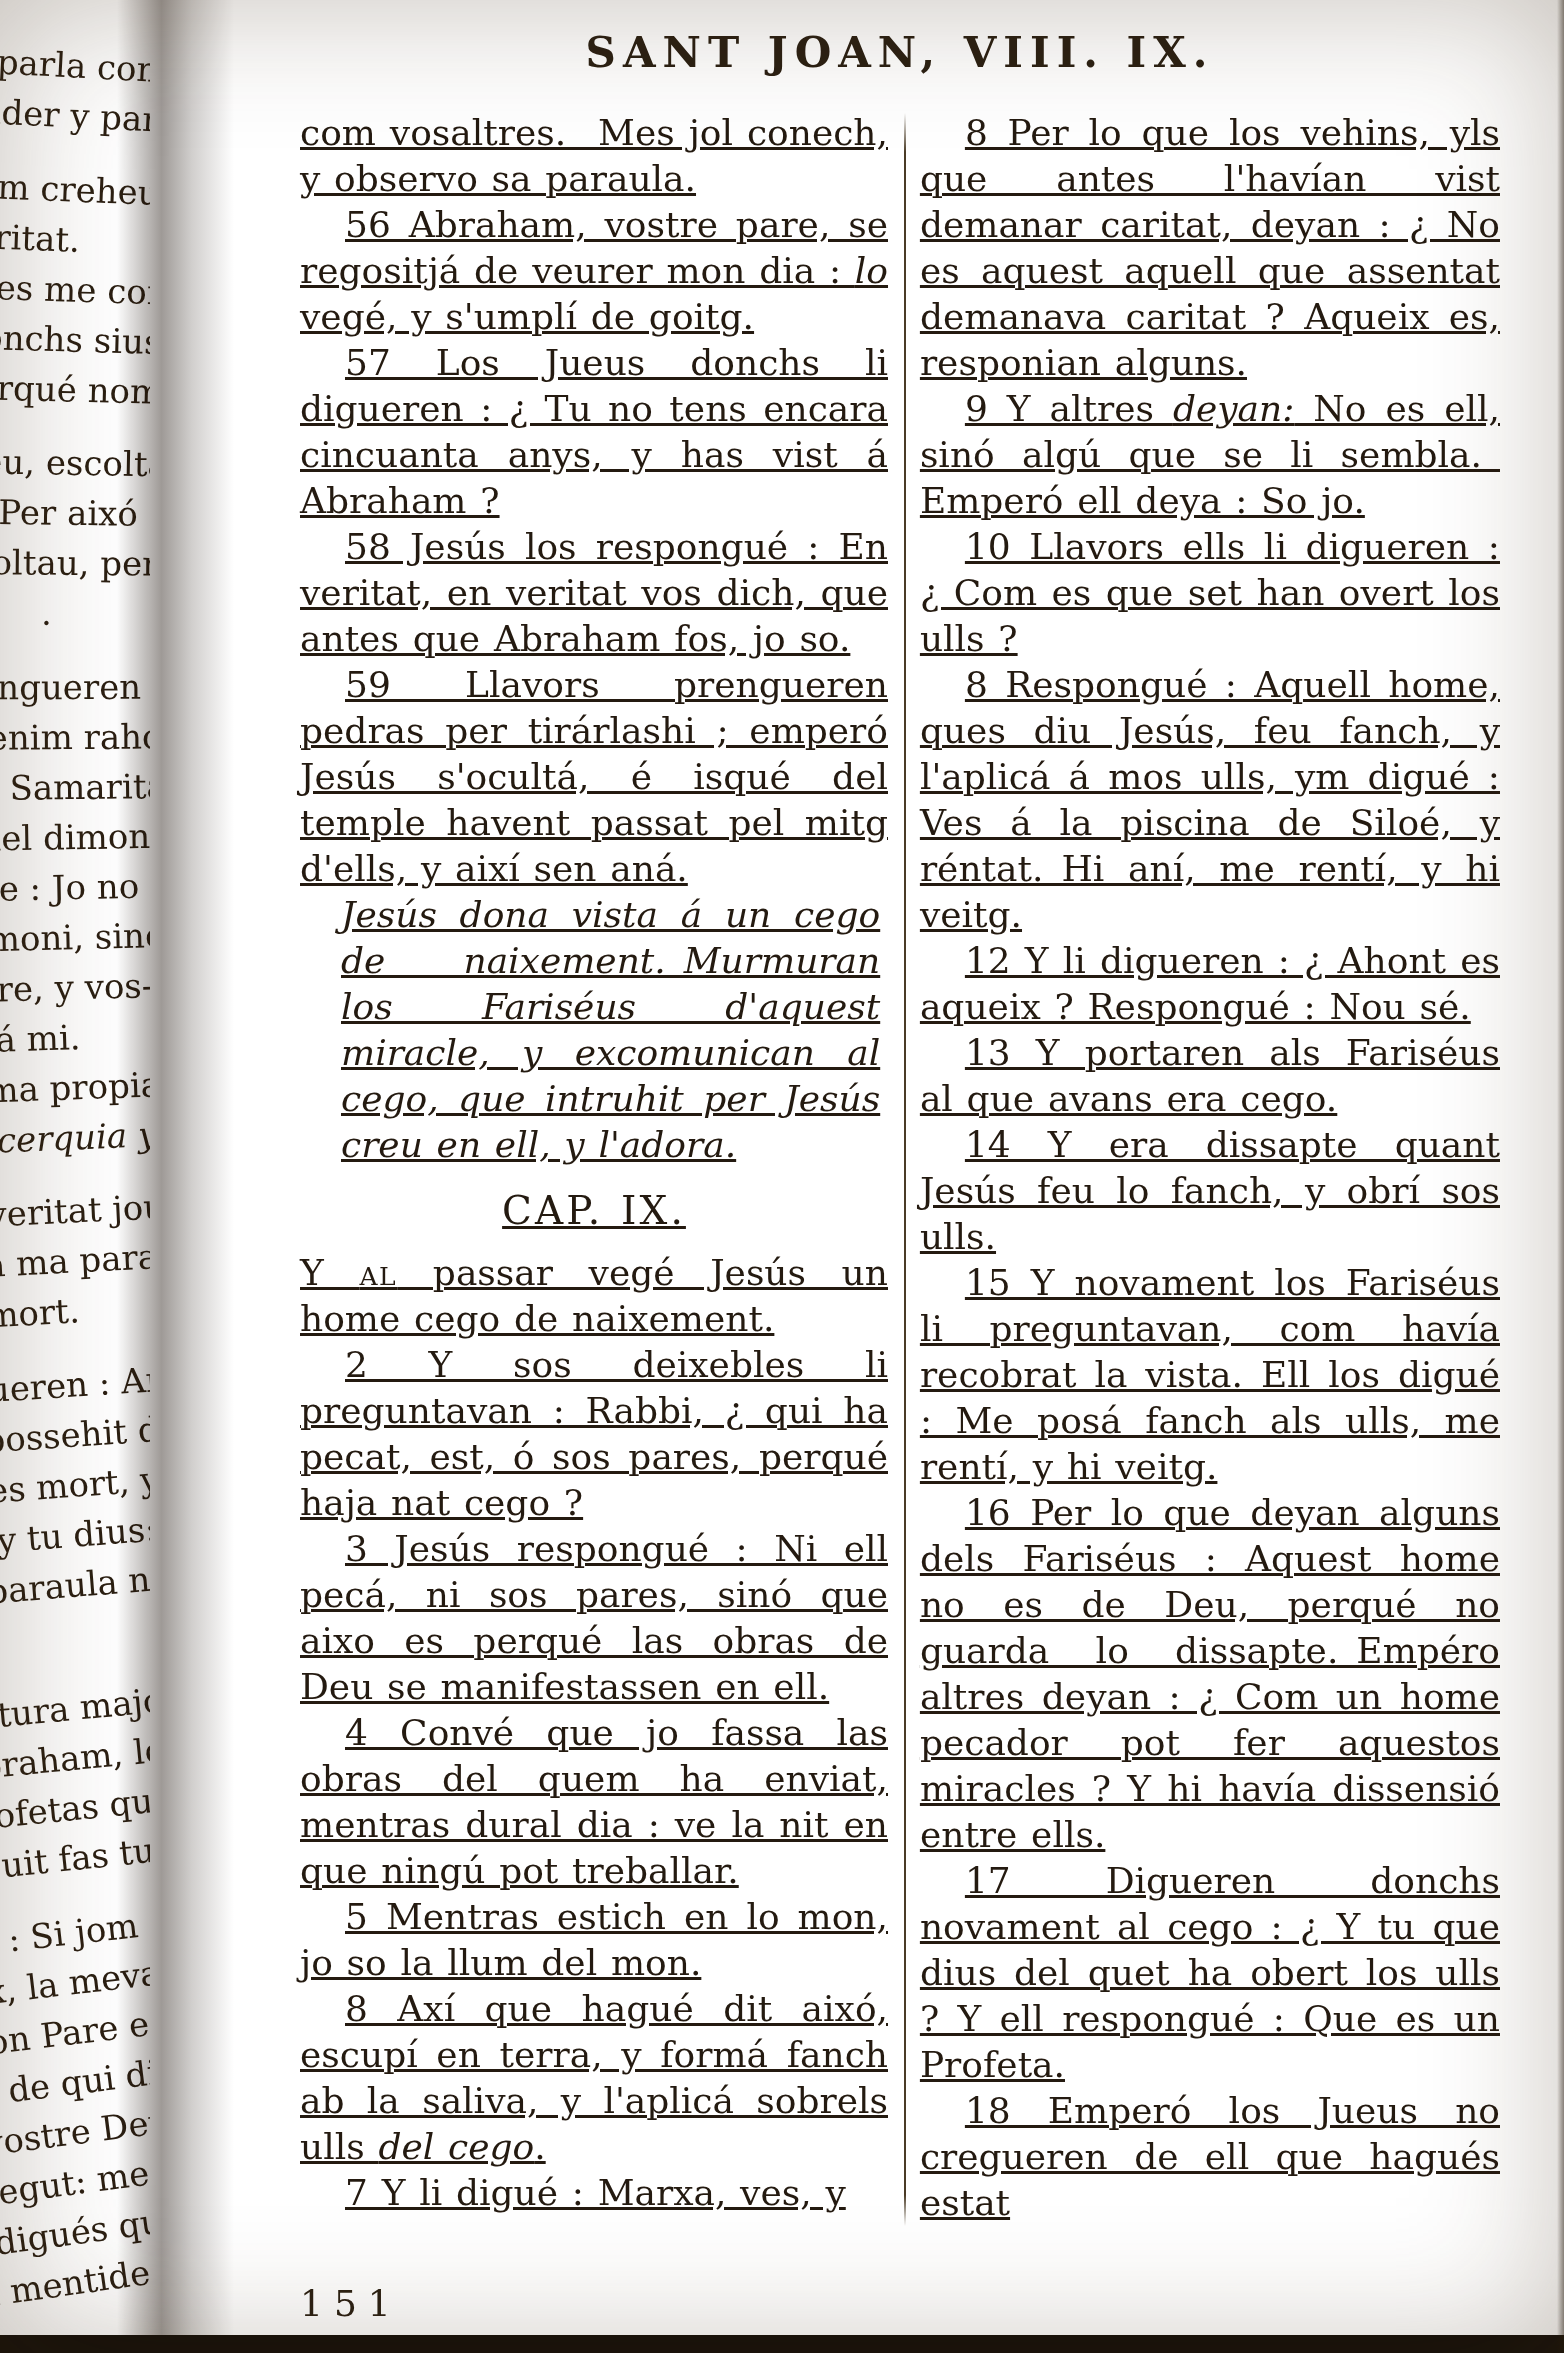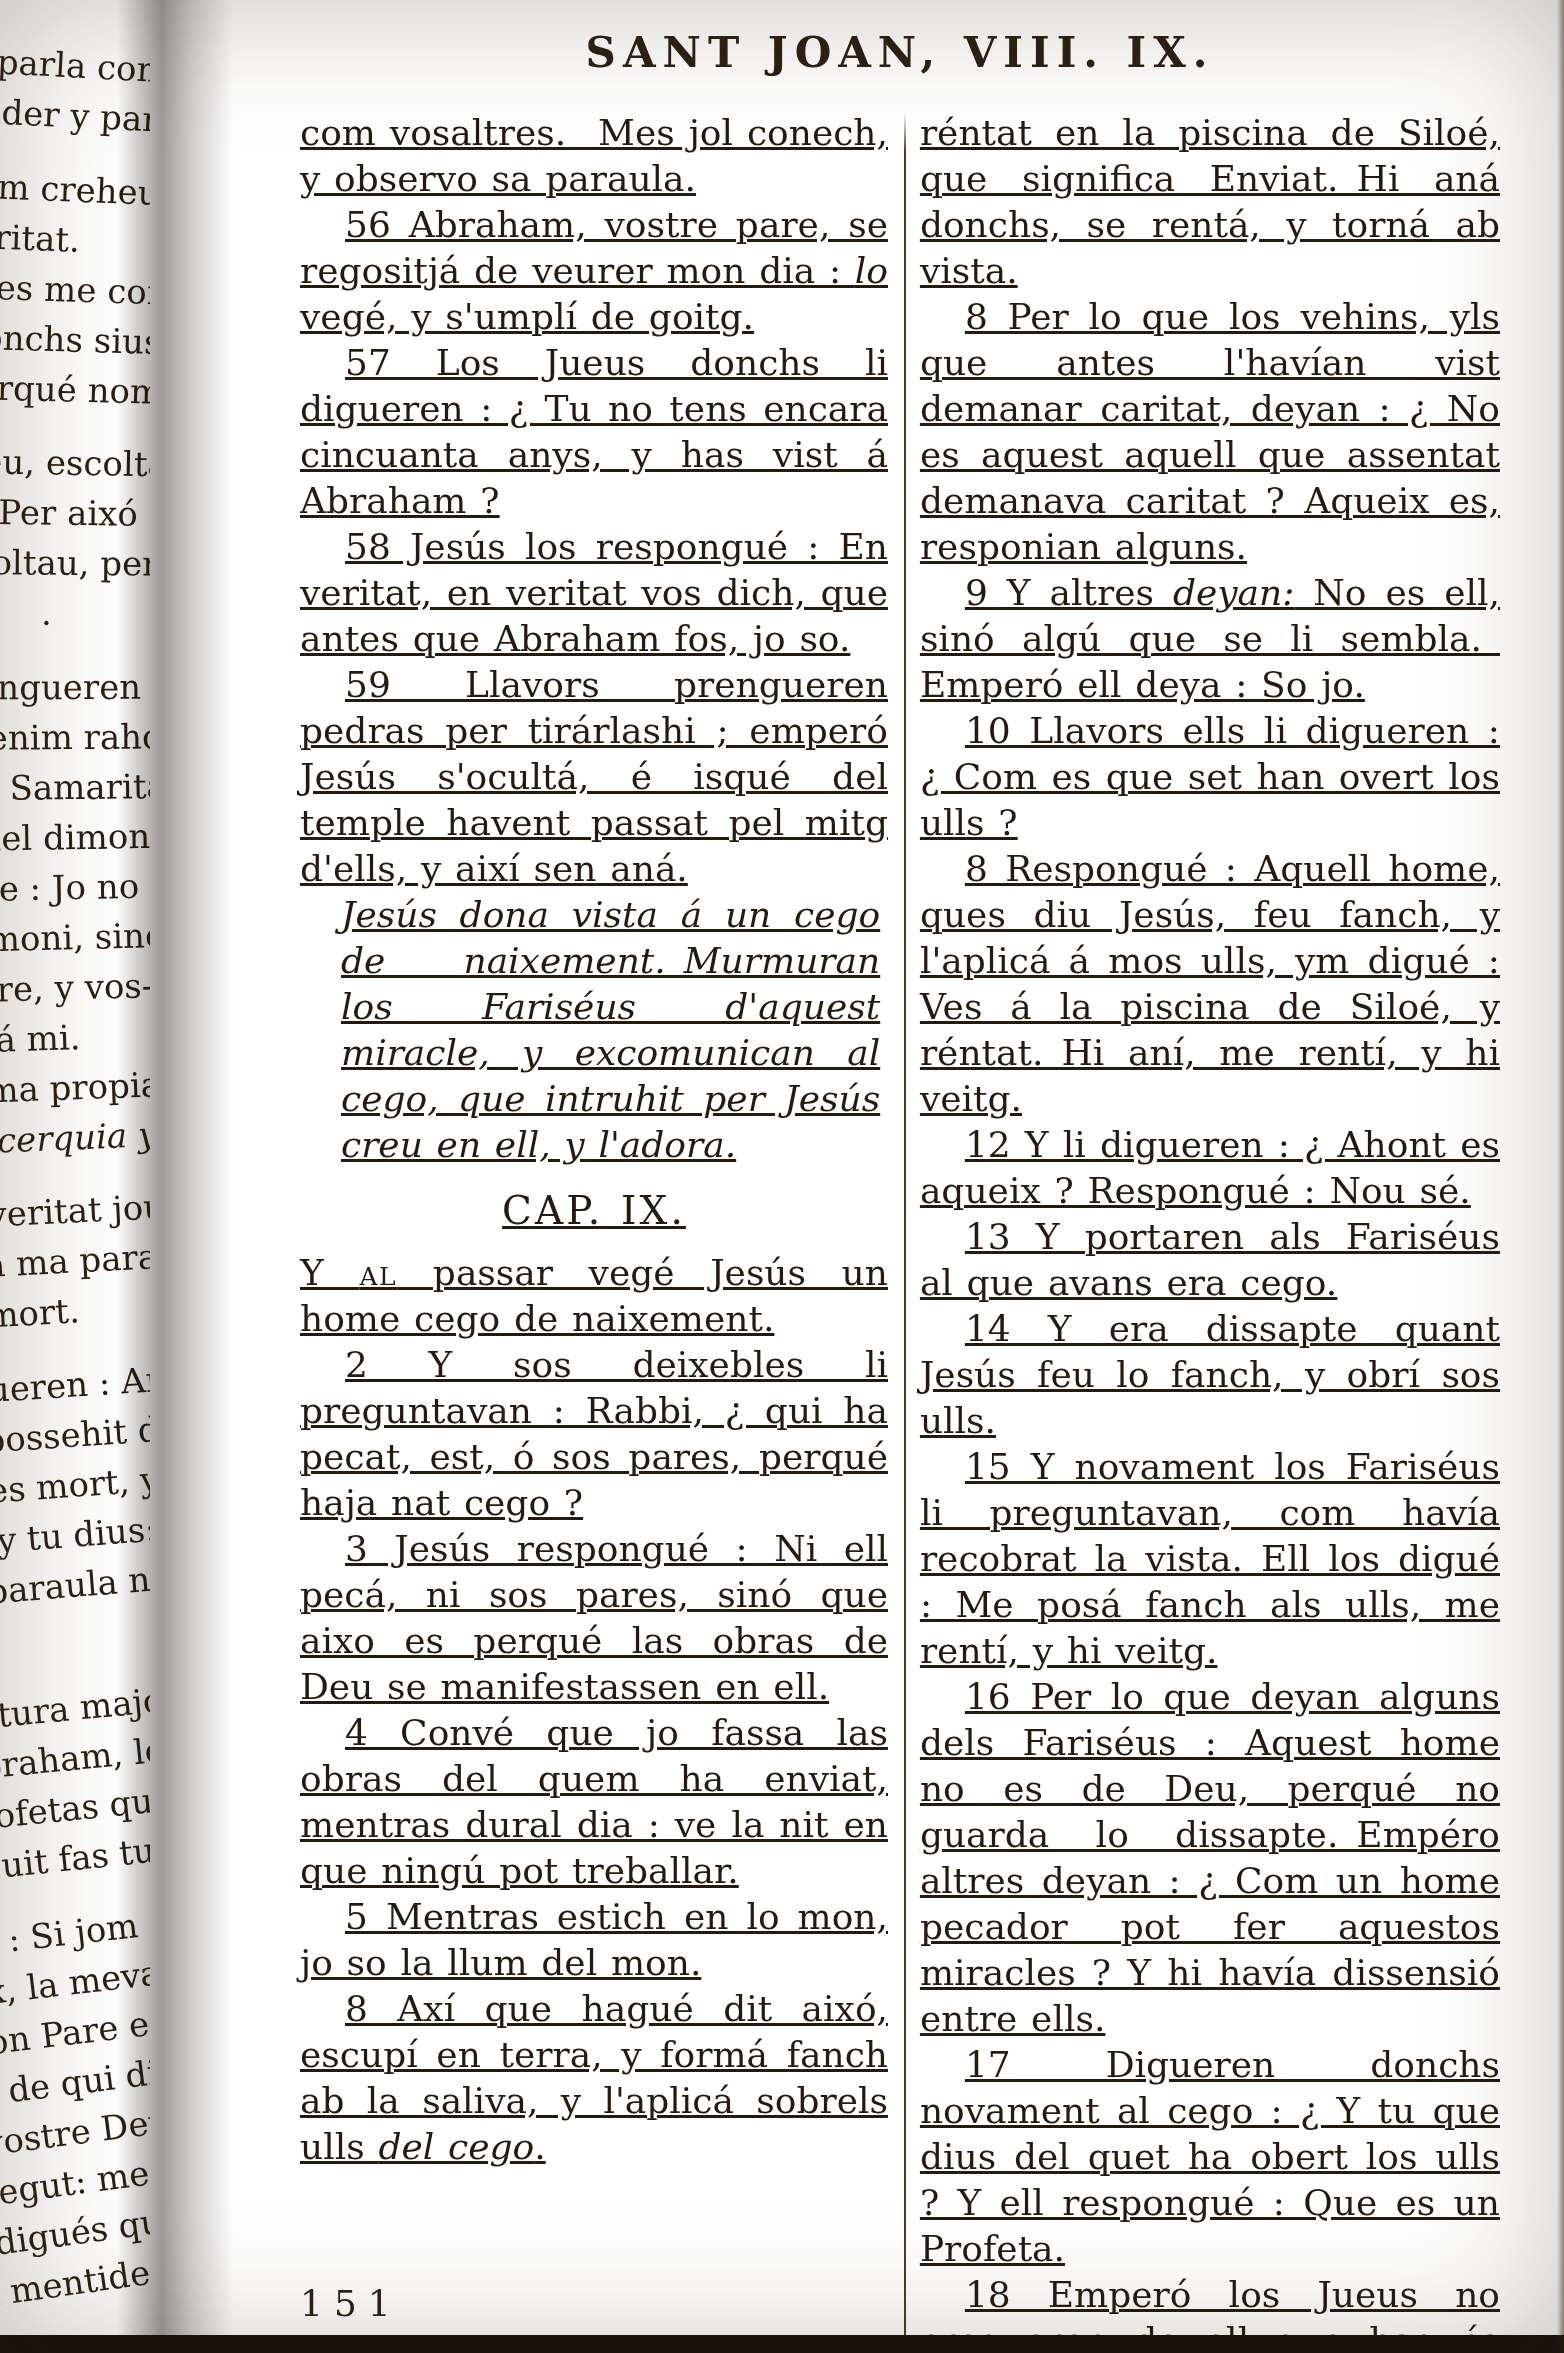--- a/index.html
+++ b/index.html
@@ -162,24 +162,24 @@
         <p class="para verse"><span>58 Jesús los respongué : En veritat, en veritat vos dich, que antes que Abraham fos, jo so.</span></p>
         <p class="para verse"><span>59 Llavors prengueren pedras per tirárlashi ; emperó Jesús s'ocultá, é isqué del temple havent passat pel mitg d'ells, y així sen aná.</span></p>
         <p class="para summary"><span>Jesús dona vista á un cego de naixement. Murmuran los Fariséus d'aquest miracle, y excomunican al cego, que intruhit per Jesús creu en ell, y l'adora.</span></p>
         <p class="para heading"><span>CAP. IX.</span></p>
         <p class="para opening"><span>Y </span><span class="sc">al</span><span> passar vegé Jesús un home cego de naixement.</span></p>
         <p class="para verse"><span>2 Y sos deixebles li preguntavan : Rabbi, ¿ qui ha pecat, est, ó sos pares, perqué haja nat cego ?</span></p>
         <p class="para verse"><span>3 Jesús respongué : Ni ell pecá, ni sos pares, sinó que aixo es perqué las obras de Deu se manifestassen en ell.</span></p>
         <p class="para verse"><span>4 Convé que jo fassa las obras del quem ha enviat, mentras dural dia : ve la nit en que ningú pot treballar.</span></p>
         <p class="para verse"><span>5 Mentras estich en lo mon, jo so la llum del mon.</span></p>
         <p class="para verse"><span>8 Axí que hagué dit aixó, escupí en terra, y formá fanch ab la saliva, y l'aplicá sobrels ulls </span><span class="it">del cego</span><span>.</span></p>
+        <p class="para verse"><span>7 Y li digué : Marxa, ves, y</span></p>
       </div>
     <div class="divider"></div>
     <div class="col col-right">
-        <p class="para continuation"><span>réntat en la piscina de Siloé, que significa Enviat. Hi aná donchs, se rentá, y torná ab vista.</span></p>
         <p class="para verse"><span>8 Per lo que los vehins, yls que antes l'havían vist demanar caritat, deyan : ¿ No es aquest aquell que assentat demanava caritat ? Aqueix es, responian alguns.</span></p>
         <p class="para verse"><span>9 Y altres </span><span class="it">deyan:</span><span> No es ell, sinó algú que se li sembla. Emperó ell deya : So jo.</span></p>
         <p class="para verse"><span>10 Llavors ells li digueren : ¿ Com es que set han overt los ulls ?</span></p>
         <p class="para verse"><span>8 Respongué : Aquell home, ques diu Jesús, feu fanch, y l'aplicá á mos ulls, ym digué : Ves á la piscina de Siloé, y réntat. Hi aní, me rentí, y hi veitg.</span></p>
         <p class="para verse"><span>12 Y li digueren : ¿ Ahont es aqueix ? Respongué : Nou sé.</span></p>
         <p class="para verse"><span>13 Y portaren als Fariséus al que avans era cego.</span></p>
         <p class="para verse"><span>14 Y era dissapte quant Jesús feu lo fanch, y obrí sos ulls.</span></p>
         <p class="para verse"><span>15 Y novament los Fariséus li preguntavan, com havía recobrat la vista. Ell los digué : Me posá fanch als ulls, me rentí, y hi veitg.</span></p>
         <p class="para verse"><span>16 Per lo que deyan alguns dels Fariséus : Aquest home no es de Deu, perqué no guarda lo dissapte. Empéro altres deyan : ¿ Com un home pecador pot fer aquestos miracles ? Y hi havía dissensió entre ells.</span></p>
         <p class="para verse"><span>17 Digueren donchs novament al cego : ¿ Y tu que dius del quet ha obert los ulls ? Y ell respongué : Que es un Profeta.</span></p>

